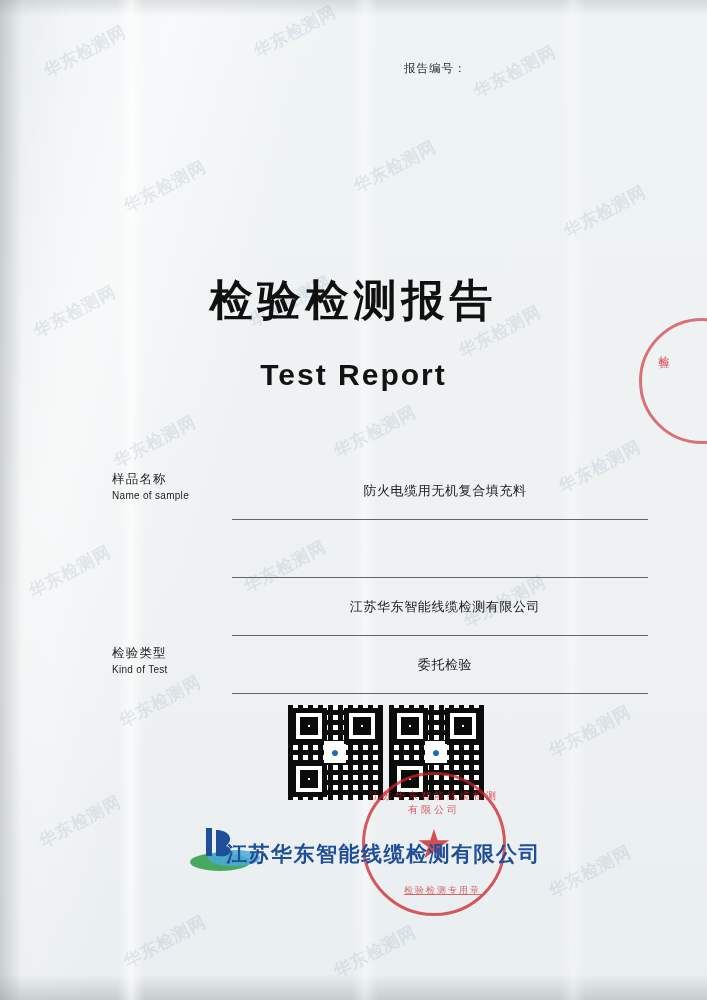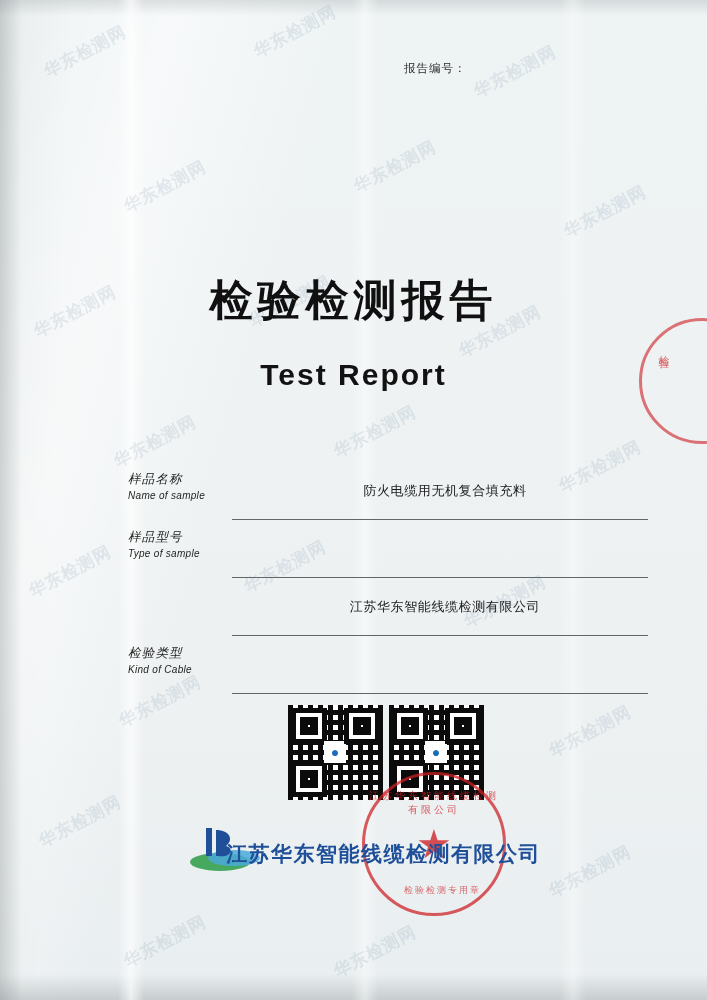--- a/index.html
+++ b/index.html
@@ -107,24 +107,23 @@
     position: absolute;
     left: 112px; top: 468px;
     width: 536px;
   }
   .field {
     position: relative;
     height: 58px;
   }
   .field .labels {
     position: absolute;
-    left: 16px; top: 2px;
+    left: 0; top: 2px;
     width: 130px;
     color: #1d1d1d;
-    font-style: italic;
   }
   .field .lab-cn {
     font-size: 12.5px;
     letter-spacing: 1.2px;
     line-height: 1.45;
   }
   .field .lab-en {
     font-size: 10px;
     letter-spacing: .3px;
     line-height: 1.5;
@@ -220,20 +219,21 @@
     letter-spacing: 3px;
     color: rgba(206,32,38,0.78);
   }
   #seal .seal-sub {
     position: absolute;
     left: 17px; right: 0; bottom: 16px;
     text-align: center;
     font-size: 9px;
     letter-spacing: 2px;
     color: rgba(206,32,38,0.72);
+    text-decoration: underline;
   }
   
   #seal-edge {
     position: absolute;
     right: -58px; top: 318px;
     width: 120px; height: 120px;
     border: 3px solid rgba(206,32,38,0.72);
     border-radius: 50%;
     opacity: .85;
     pointer-events: none;
@@ -325,37 +325,34 @@
     <div class="field">
       <div class="labels">
         <div class="lab-cn">样品名称</div>
         <div class="lab-en">Name of sample</div>
       </div>
       <div class="value">防火电缆用无机复合填充料</div>
       <div class="rule"></div>
     </div>
 
     <div class="field">
-      <div class="labels">
-        <div class="lab-cn">样品型号</div>
-        <div class="lab-en">Type of sample</div>
-      </div>
       <div class="rule"></div>
     </div>
 
     <div class="field">
       <div class="value">江苏华东智能线缆检测有限公司</div>
       <div class="rule"></div>
     </div>
 
     <div class="field">
       <div class="labels">
         <div class="lab-cn">检验类型</div>
-        <div class="lab-en">Kind of Cable</div>
+        <div class="lab-en">Kind of Test</div>
       </div>
+      <div class="value">委托检验</div>
       <div class="rule"></div>
     </div>
 
   </div>
 
   <div id="qr-wrap">
     <div class="qr">
       <div class="fp3"></div>
       <div class="blue">●</div>
     </div>

